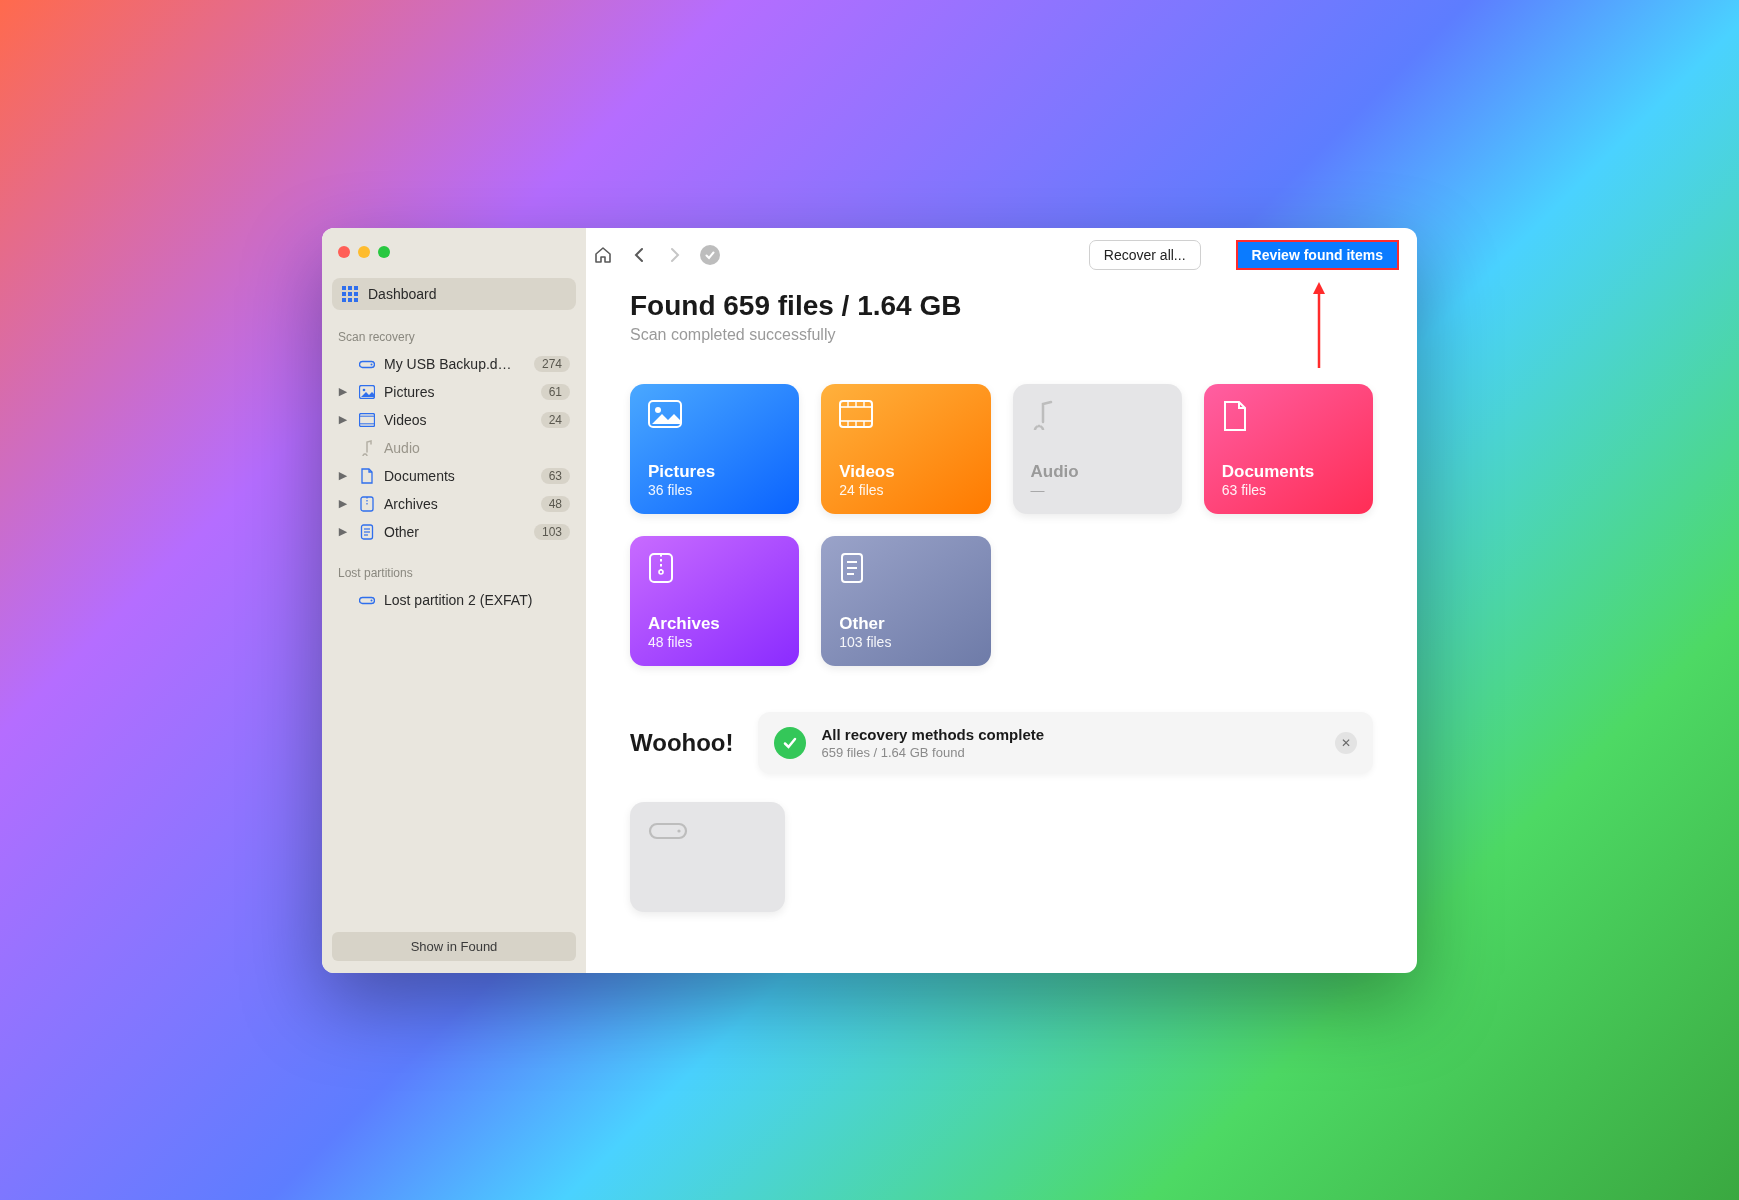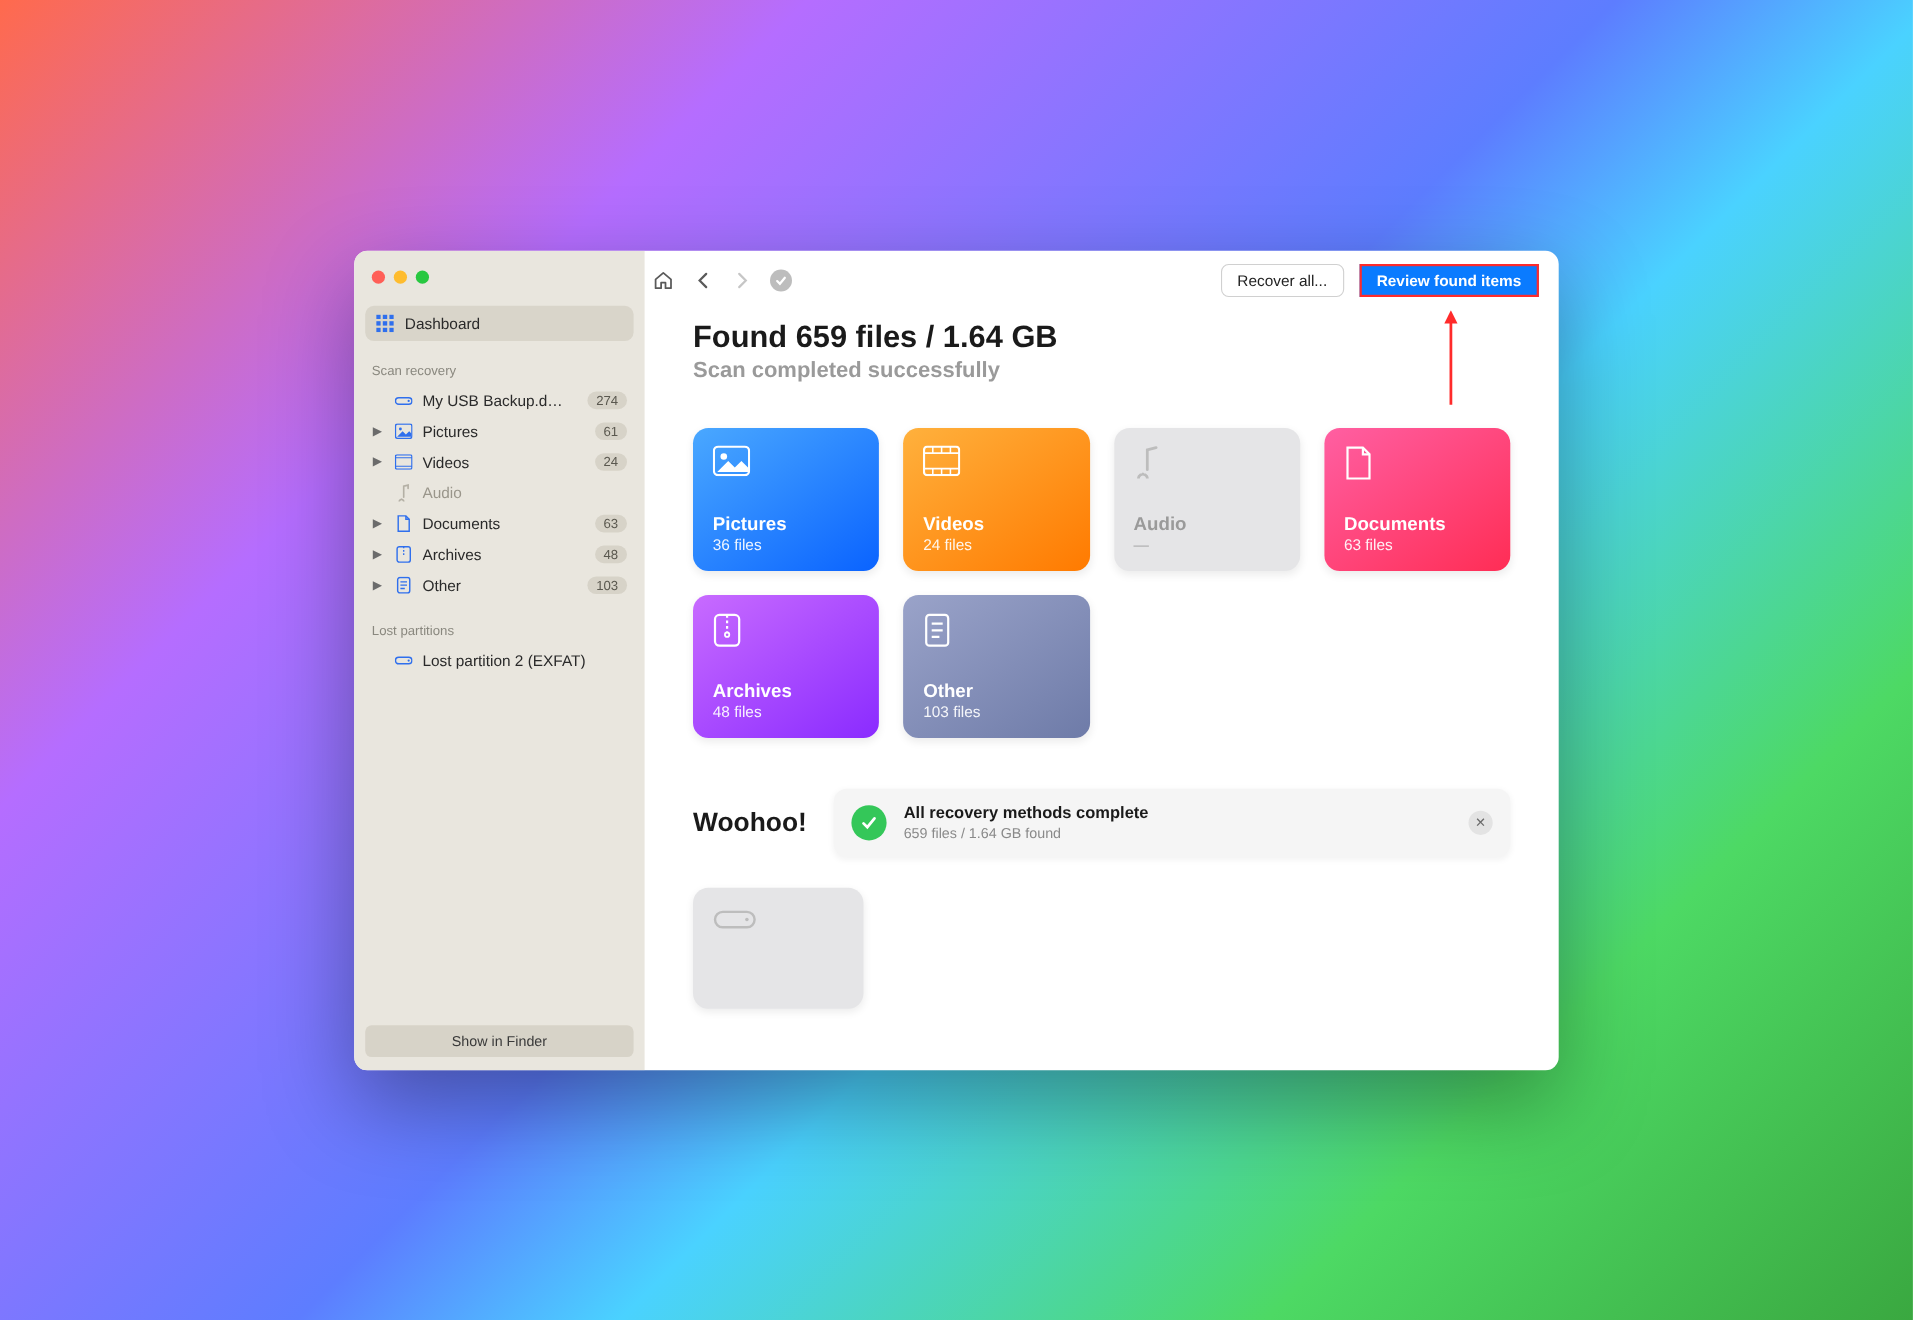--- a/index.html
+++ b/index.html
@@ -21,25 +21,25 @@
 .row .lbl{flex:1;white-space:nowrap;overflow:hidden;text-overflow:ellipsis;}
 .pill{background:#d7d3c8;color:#5a584f;border-radius:10px;font-size:12px;padding:1px 8px;font-weight:500;}
 .finder-btn{margin-top:auto;align-self:stretch;background:#d7d3c8;border:none;border-radius:6px;padding:7px 0;font-size:13px;color:#3a3a3a;cursor:pointer;}
 .main{flex:1;display:flex;flex-direction:column;overflow:hidden;}
 .topbar{display:flex;align-items:center;padding:12px 18px 4px 6px;gap:14px;}
 .tb-btn{width:22px;height:22px;display:flex;align-items:center;justify-content:center;color:#5a5a5a;cursor:pointer;}
 .tb-btn.dis{color:#c6c6c6;}
 .status-dot{width:20px;height:20px;border-radius:50%;background:#bdbdbd;display:flex;align-items:center;justify-content:center;color:#fff;font-size:12px;}
 .spacer{flex:1;}
 .btn-outline{background:#fff;border:1px solid #d0d0d0;border-radius:7px;padding:6px 14px;font-size:14px;cursor:pointer;color:#222;}
-.btn-primary{background:#0a7bff;border:2px solid #ff2b2b;border-radius:0;padding:5px 14px;font-size:14px;color:#fff;font-weight:600;cursor:pointer;position:relative;}
+.btn-primary{background:#0a7bff;border:2px solid #ff2b2b;border-radius:0;padding:5px 14px;font-size:14px;color:#fff;font-weight:600;cursor:pointer;position:relative;margin-left:21px;}
 .arrow-ann{position:absolute;right:88px;top:54px;color:#ff2b2b;pointer-events:none;}
 .content{padding:16px 44px 0 44px;overflow:hidden;flex:1;position:relative;}
 h1{margin:0;font-size:28px;font-weight:700;color:#1a1a1a;}
-.sub{margin:4px 0 40px 0;font-size:20px;color:#9a9a9a;font-weight:700;}
+.sub{margin:4px 0 40px 0;font-size:16px;color:#9a9a9a;font-weight:400;}
 .cards{display:grid;grid-template-columns:repeat(4,1fr);gap:22px;}
 .card{border-radius:14px;padding:16px 18px;height:130px;box-sizing:border-box;display:flex;flex-direction:column;color:#fff;cursor:pointer;box-shadow:0 3px 8px rgba(0,0,0,.08);}
 .card .ci{height:34px;margin-bottom:auto;}
 .card .cn{font-size:17px;font-weight:600;}
 .card .cc{font-size:14px;opacity:.92;}
 .c-blue{background:linear-gradient(145deg,#4aa8ff,#0a63ff);}
 .c-orange{background:linear-gradient(145deg,#ffb13d,#ff7a00);}
 .c-gray{background:#e5e5e7;color:#9a9a9a;}
 .c-gray .cc{opacity:.8;}
 .c-pink{background:linear-gradient(145deg,#ff5fa2,#ff2d55);}
@@ -179,21 +179,21 @@
       <span class="chev"></span>
       <span class="ico">
           <svg width="16" height="12" viewBox="0 0 16 12">
             <rect x="0.5" y="3.5" width="15" height="6" rx="3" fill="none" stroke="#2f6fed" stroke-width="1.4"></rect>
             <circle cx="12.5" cy="6.5" r="1" fill="#2f6fed"></circle>
           </svg>
         </span>
       <span class="lbl">Lost partition 2 (EXFAT)</span>
     </div>
 
-    <button class="finder-btn">Show in Finder</button>
+    <button class="finder-btn">Show in Found</button>
   </div>
 
   <div class="main">
     <div class="topbar">
       <div class="tb-btn">
           <svg width="20" height="20" viewBox="0 0 20 20">
             <path d="M3 9 L10 3 L17 9 V17 H12 V12 H8 V17 H3 Z" fill="none" stroke="#5a5a5a" stroke-width="1.6" stroke-linejoin="round"></path>
           </svg>
         </div>
       <div class="tb-btn">

